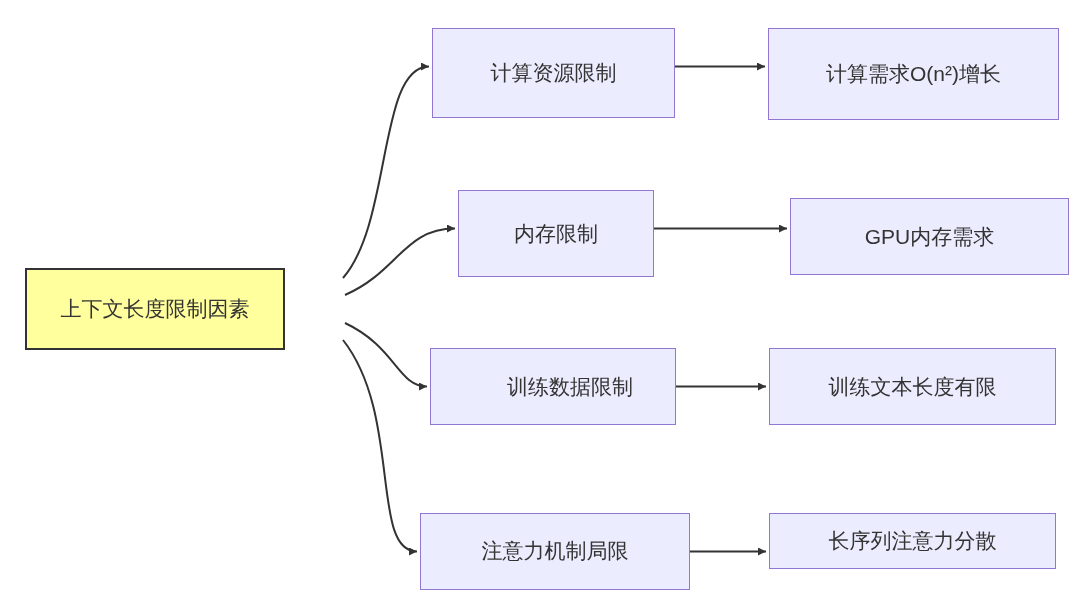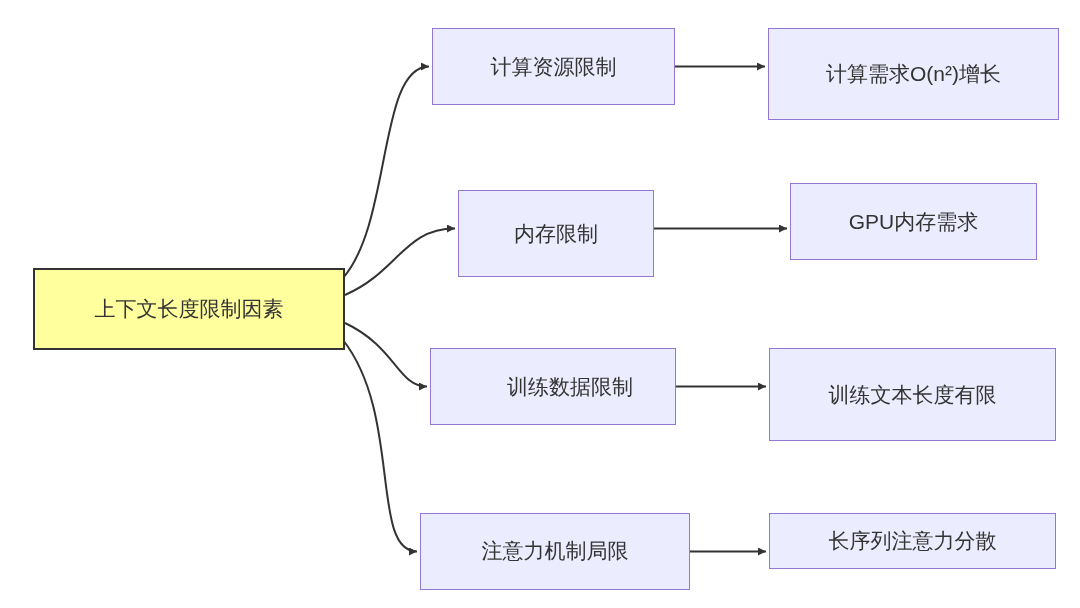--- a/index.html
+++ b/index.html
@@ -63,43 +63,43 @@
     <path class="edge" d="M 345 295 C 398 272, 404 228.5, 455 228.5" marker-end="url(#arrow)"></path>
     <path class="edge" d="M 345 323 C 396 347, 398 386.5, 427 386.5" marker-end="url(#arrow)"></path>
     <path class="edge" d="M 343 340 C 402 415, 370 551.5, 417 551.5" marker-end="url(#arrow)"></path>
 
     <path class="edge" d="M 675 66.5 L 765 66.5" marker-end="url(#arrow)"></path>
     <path class="edge" d="M 654 228.5 L 787 228.5" marker-end="url(#arrow)"></path>
     <path class="edge" d="M 676 386.5 L 766 386.5" marker-end="url(#arrow)"></path>
     <path class="edge" d="M 690 551.5 L 766 551.5" marker-end="url(#arrow)"></path>
   </svg>
 
-  <div class="node root" style="left:25px; top:268px; width:312px; height:82px;margin-left:8px;">
+  <div class="node root" style="left:25px; top:268px; width:260px; height:82px;">
     <span>上下文长度限制因素</span>
   </div>
 
-  <div class="node branch" style="left:432px; top:28px; width:243px; height:77px;">
+  <div class="node branch" style="left:432px; top:28px; width:243px; height:90px;">
     <span>计算资源限制</span>
   </div>
   <div class="node branch" style="left:458px; top:190px; width:196px; height:87px;">
     <span>内存限制</span>
   </div>
   <div class="node branch" style="left:430px; top:348px; width:246px; height:77px;padding-left:44px;">
     <span>训练数据限制</span>
   </div>
   <div class="node branch" style="left:420px; top:513px; width:270px; height:77px;font-family:Liberation Serif, serif;">
     <span>注意力机制局限</span>
   </div>
 
   <div class="node branch" style="left:768px; top:28px; width:291px; height:92px;">
     <span>计算需求O(n²)增长</span>
   </div>
-  <div class="node branch" style="left:790px; top:183px; width:247px; height:77px;">
+  <div class="node branch" style="left:790px; top:198px; width:279px; height:77px;">
     <span>GPU内存需求</span>
   </div>
-  <div class="node branch" style="left:769px; top:348px; width:287px; height:93px;">
+  <div class="node branch" style="left:769px; top:348px; width:287px; height:77px;">
     <span>训练文本长度有限</span>
   </div>
   <div class="node branch" style="left:769px; top:513px; width:287px; height:56px;">
     <span>长序列注意力分散</span>
   </div>
 
 </div>
 
 </body></html>

